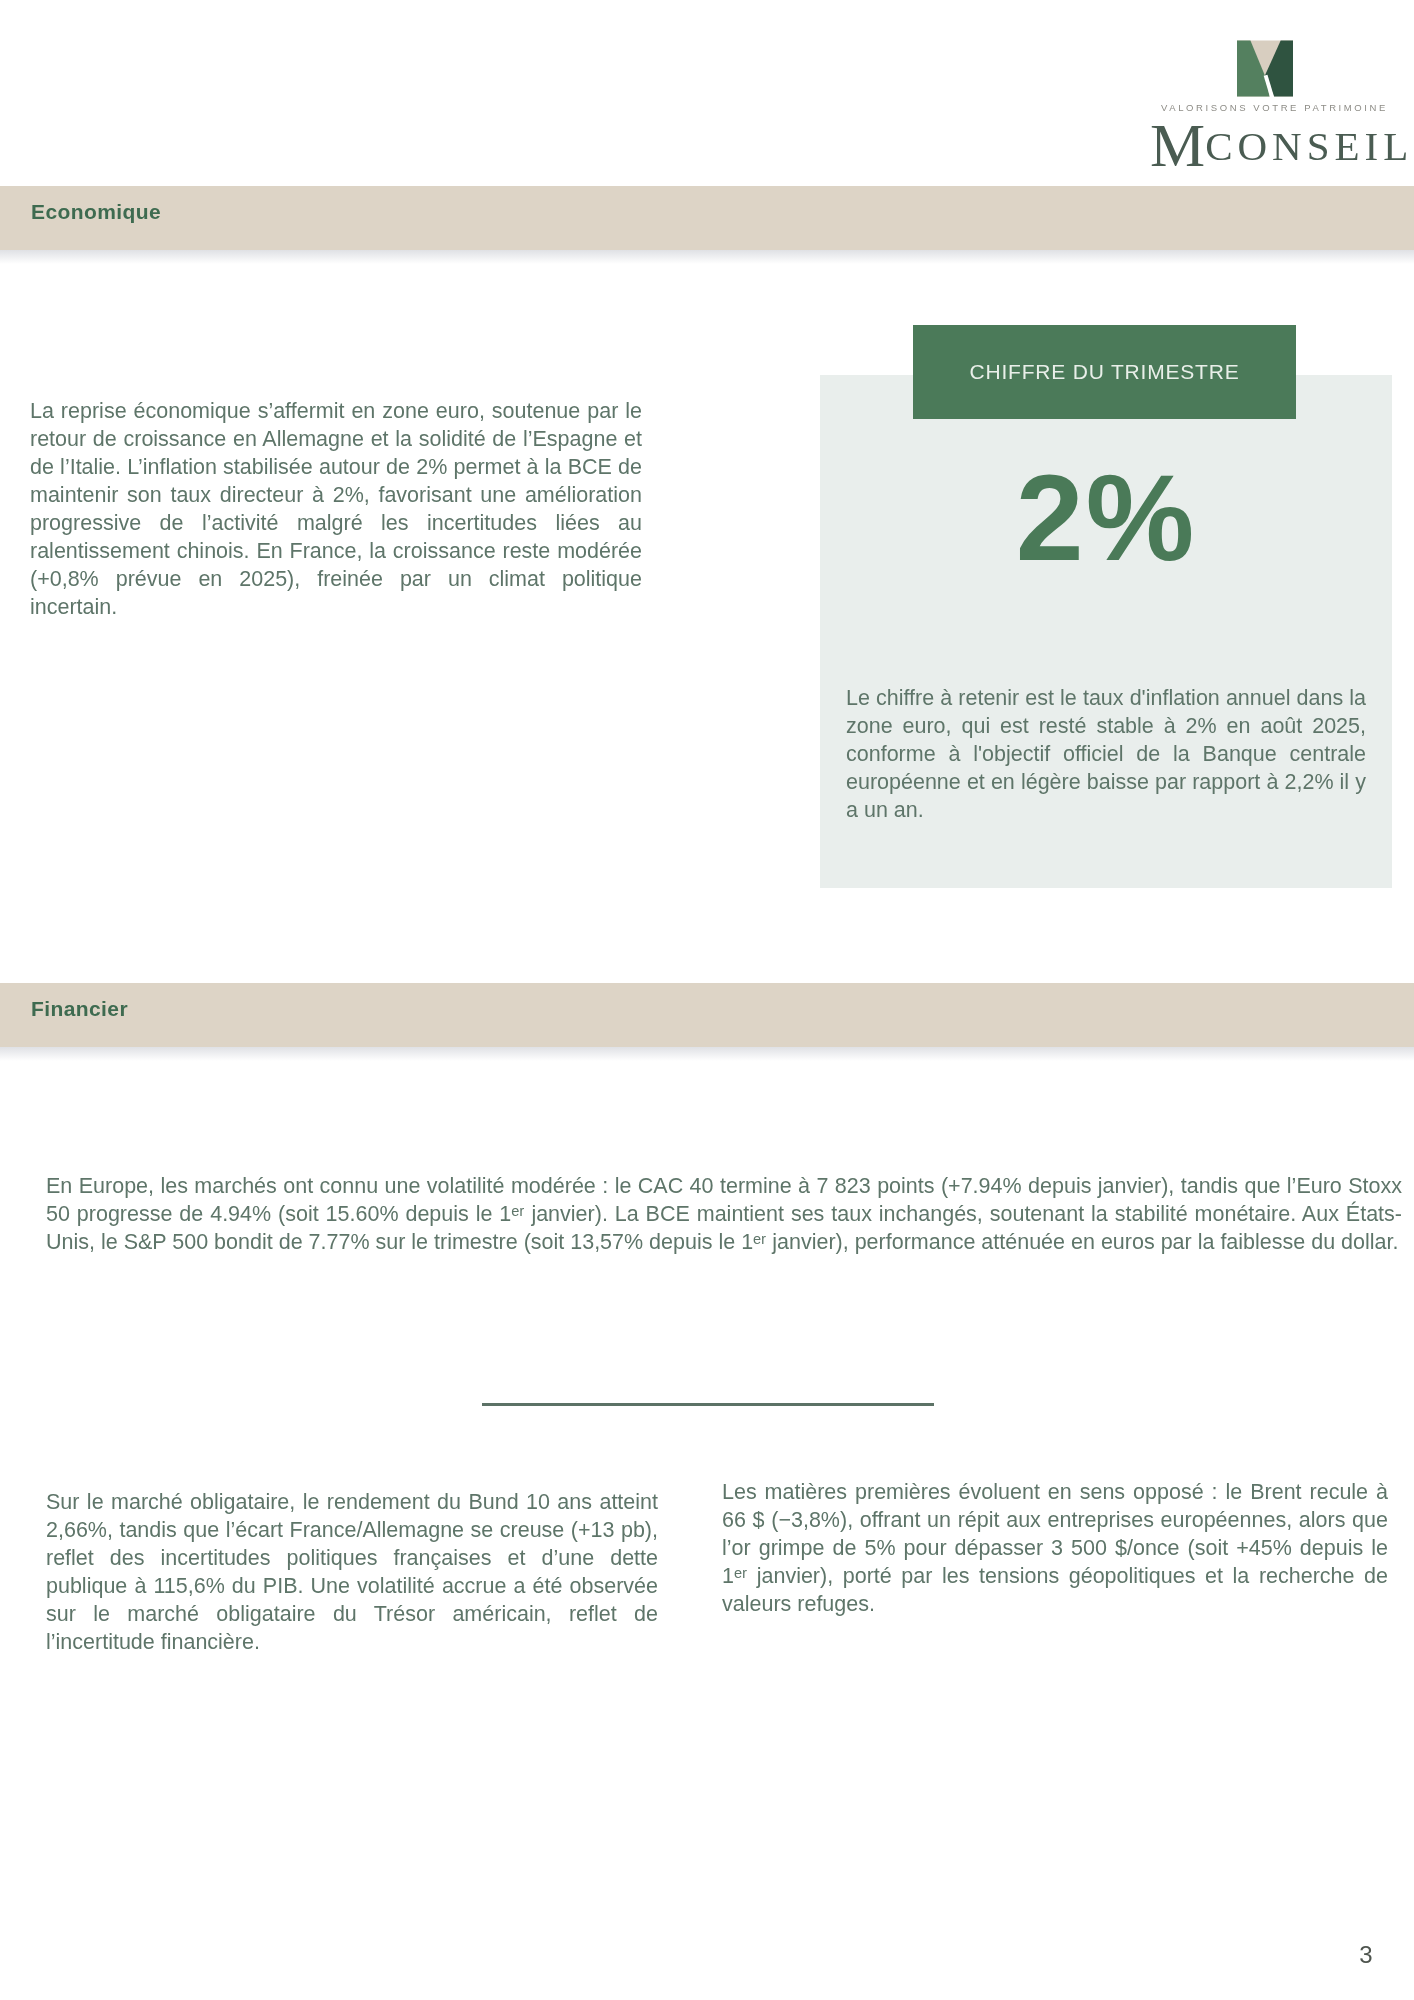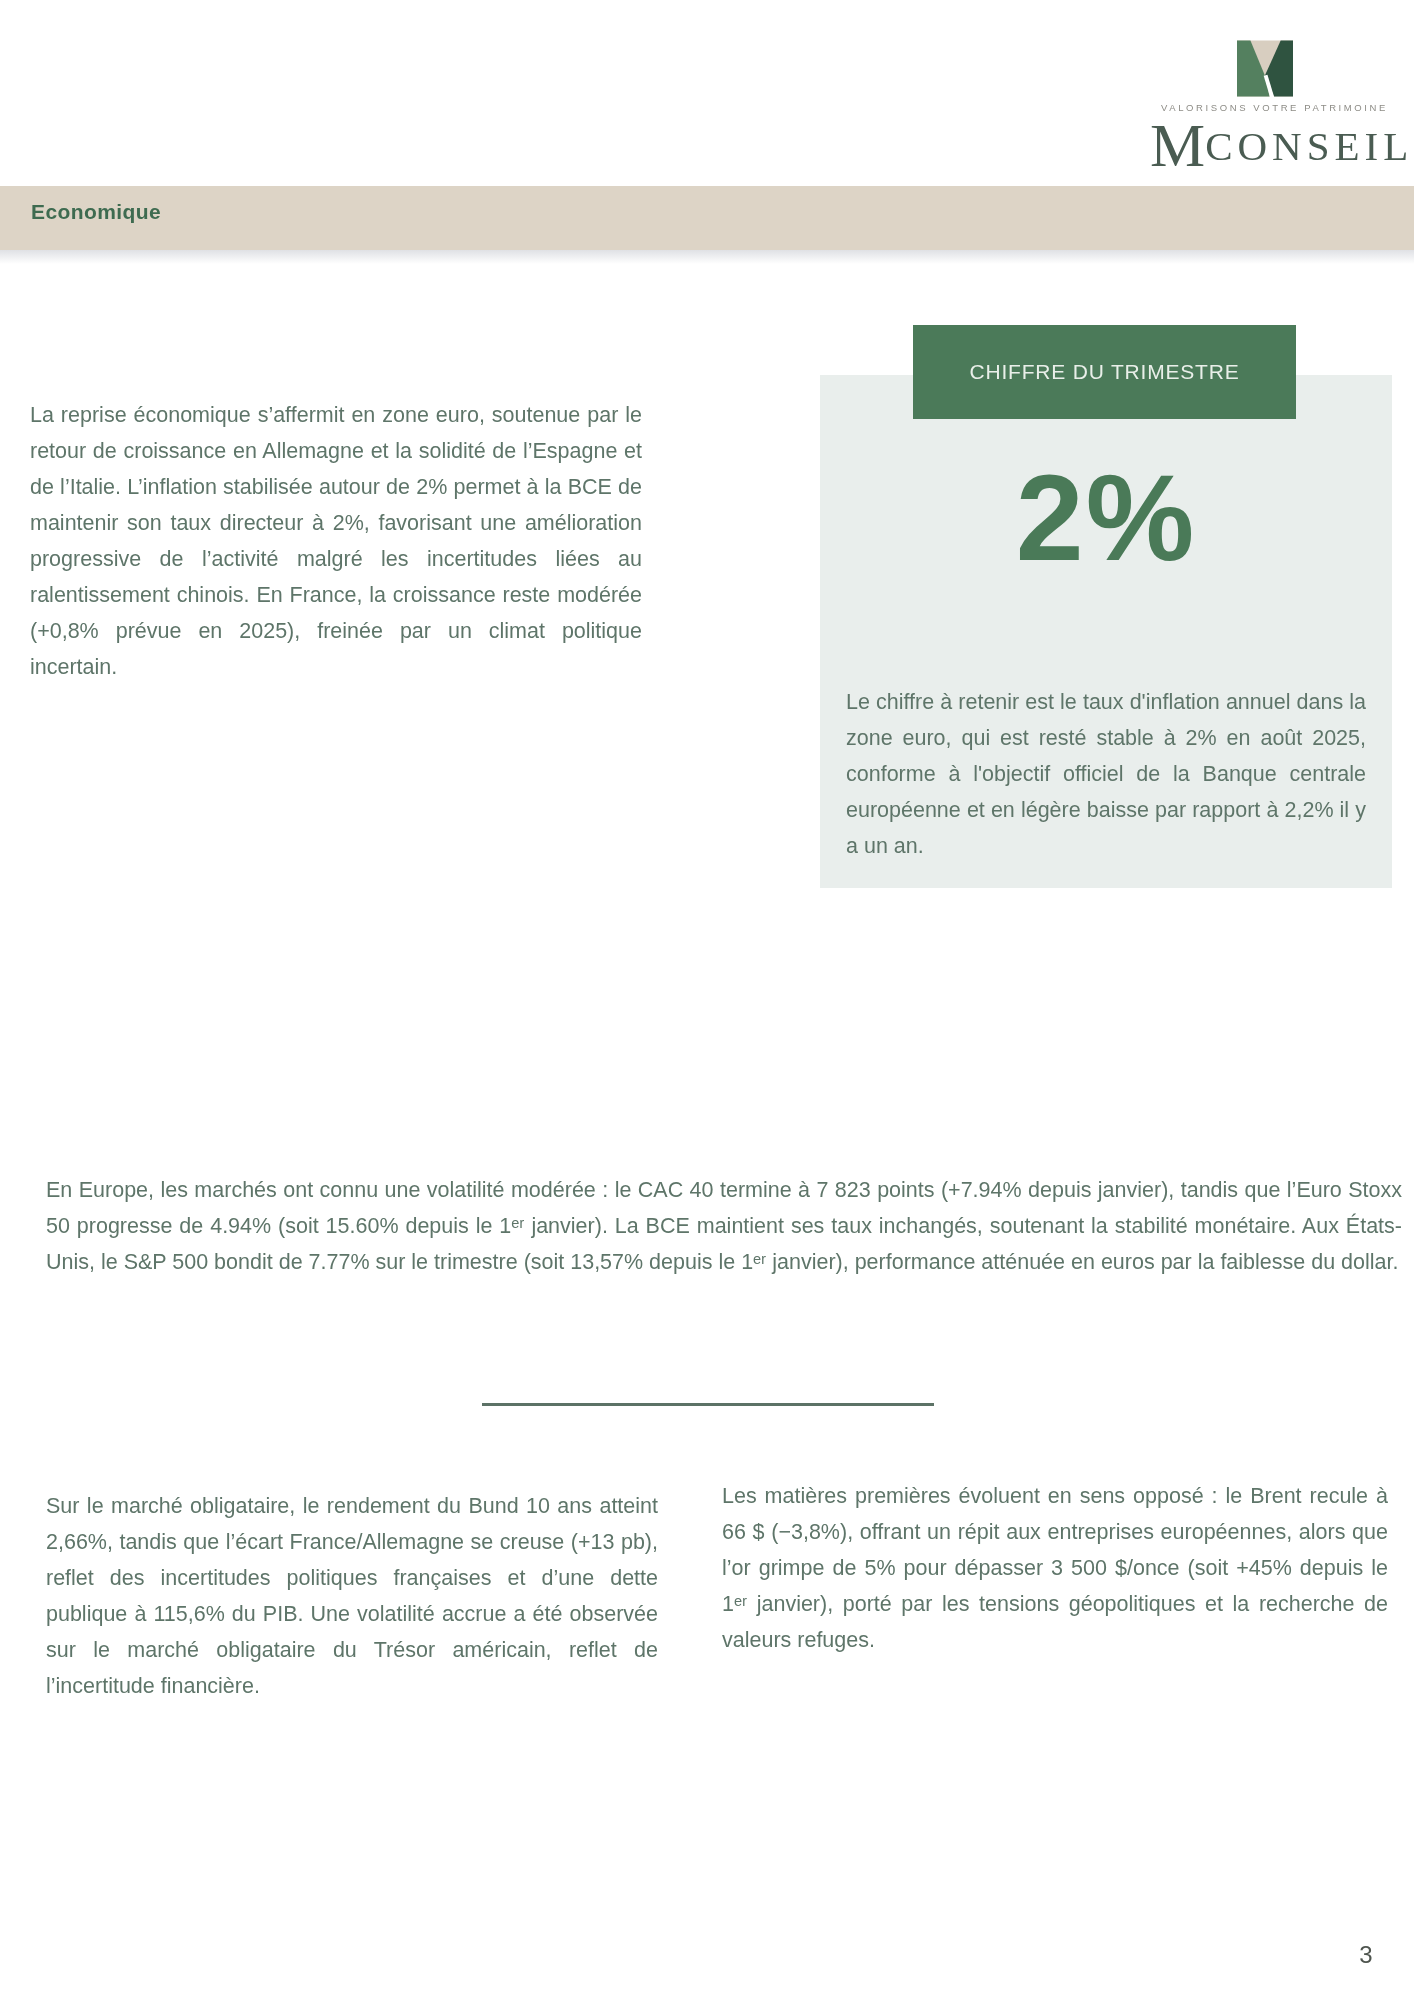--- a/index.html
+++ b/index.html
@@ -35,21 +35,21 @@
   }
   .band h2{
     margin:0;padding:14px 0 0 31px;
     font-size:21px;font-weight:bold;letter-spacing:0.4px;
     color:#3e6b50;
   }
   .band-economique{top:186px;}
   .band-financier{top:983px;}
   
   .para{
-    font-size:21.5px;line-height:36px;text-align:justify;
+    font-size:21.5px;line-height:28px;text-align:justify;
     color:#5e7569;margin:0;
   }
   .eco-col{position:absolute;left:30px;top:397px;width:612px;}
   .eco-col .para + .para{margin-top:30px;}
   
   .chiffre-box{
     position:absolute;left:820px;top:375px;width:572px;height:513px;
     background:#e9eeec;
   }
   .chiffre-header{
@@ -112,20 +112,23 @@
   </div>
 
   <div class="chiffre-box">
     <div class="chiffre-value">2%</div>
     <p class="para chiffre-desc">Le chiffre à retenir est le taux d'inflation annuel dans la zone euro, qui est resté stable à 2% en août 2025, conforme à l'objectif officiel de la Banque centrale européenne et en légère baisse par rapport à 2,2% il y a un an.</p>
   </div>
   <div class="chiffre-header">
     <span>CHIFFRE DU TRIMESTRE</span>
   </div>
 
+  <div class="band band-financier">
+    <h2>Financier</h2>
+  </div>
 
   <p class="para fin-intro">En Europe, les marchés ont connu une volatilité modérée : le CAC 40 termine à 7 823 points (+7.94% depuis janvier), tandis que l’Euro Stoxx 50 progresse de 4.94% (soit 15.60% depuis le 1ᵉʳ janvier). La BCE maintient ses taux inchangés, soutenant la stabilité monétaire. Aux États-Unis, le S&amp;P 500 bondit de 7.77% sur le trimestre (soit 13,57% depuis le 1ᵉʳ janvier), performance atténuée en euros par la faiblesse du dollar.</p>
 
   <div class="divider"></div>
 
   <p class="para fin-col-left">Sur le marché obligataire, le rendement du Bund 10 ans atteint 2,66%, tandis que l’écart France/Allemagne se creuse (+13 pb), reflet des incertitudes politiques françaises et d’une dette publique à 115,6% du PIB. Une volatilité accrue a été observée sur le marché obligataire du Trésor américain, reflet de l’incertitude financière.</p>
   <p class="para fin-col-right">Les matières premières évoluent en sens opposé : le Brent recule à 66 $ (−3,8%), offrant un répit aux entreprises européennes, alors que l’or grimpe de 5% pour dépasser 3 500 $/once (soit +45% depuis le 1ᵉʳ janvier), porté par les tensions géopolitiques et la recherche de valeurs refuges.</p>
 
   <div class="page-number">3</div>
 

